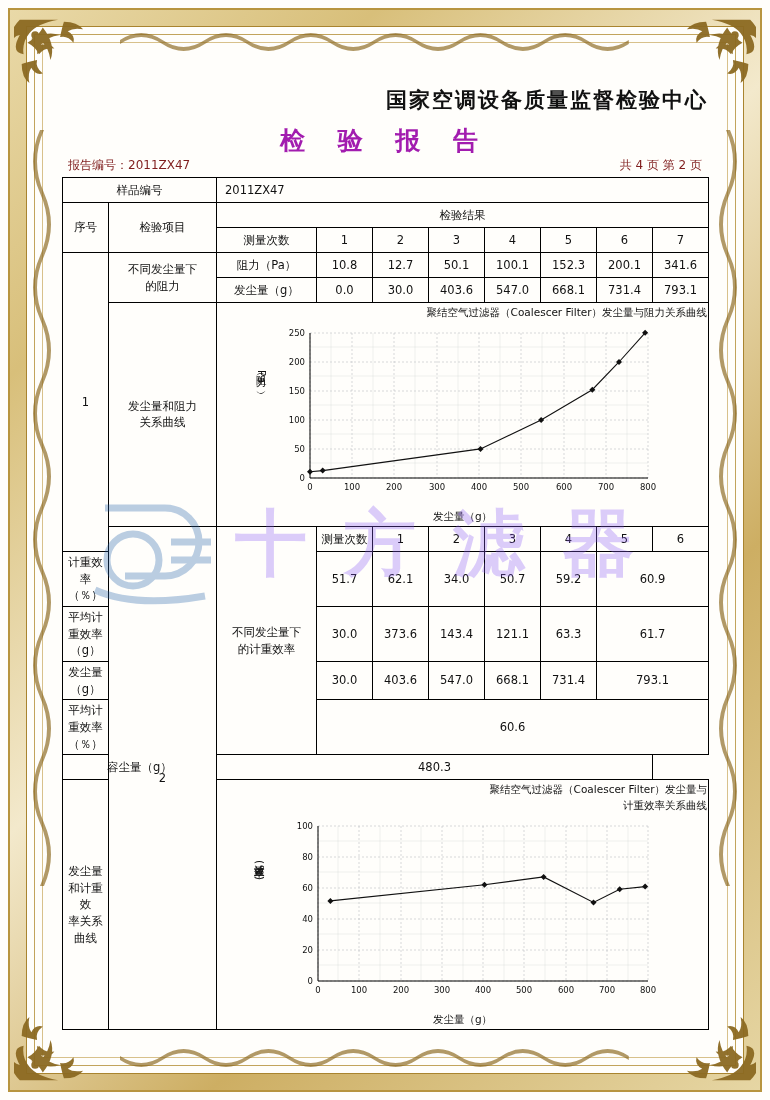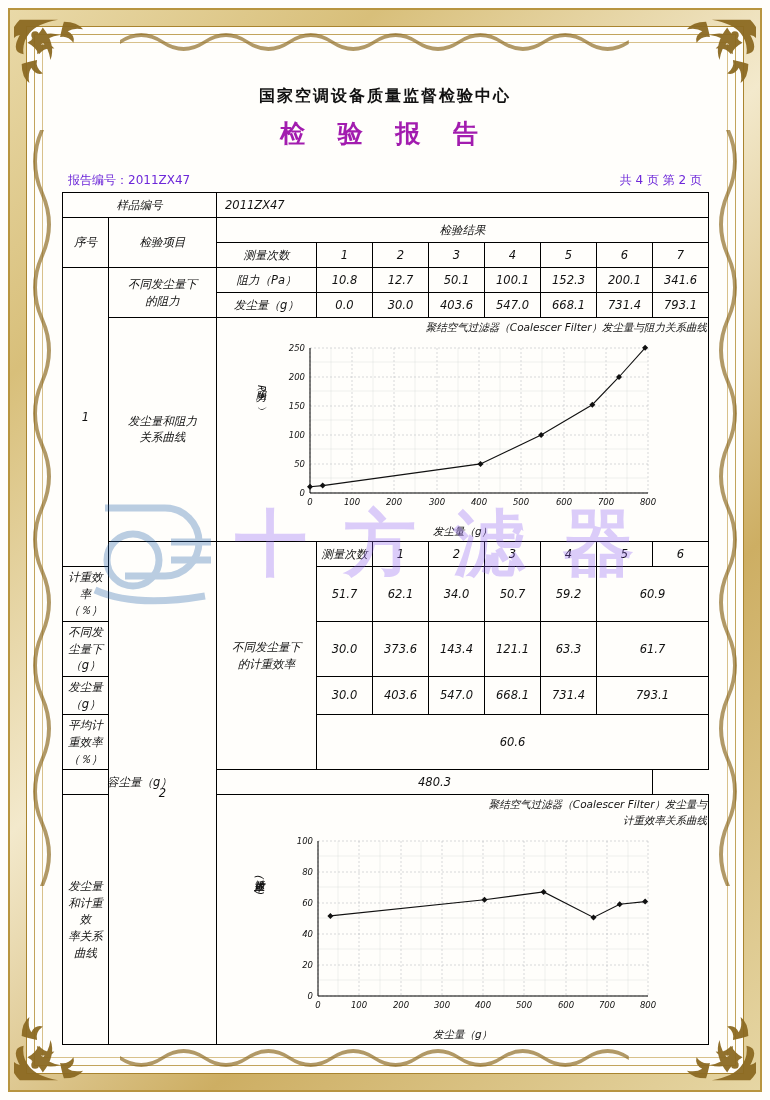--- a/index.html
+++ b/index.html
@@ -56,53 +56,51 @@
   .e-bottom{bottom:16px;left:120px;right:120px;height:54px;transform:scaleY(-1);}
   .e-left{left:16px;top:130px;bottom:130px;width:54px;}
   .e-right{right:16px;top:130px;bottom:130px;width:54px;transform:scaleX(-1);}
 
   
   .content{
     position:absolute;
     left:62px;top:70px;width:646px;height:960px;
   }
   .title1{
-    text-align:center;
-    font-size:16px;
+    text-align:right;
+    font-size:21px;
     font-weight:bold;
     letter-spacing:2px;
     color:#111;
     margin-top:16px;
     font-family:"DejaVu Sans", sans-serif;
   }
   .title2{
     text-align:center;
     font-size:25px;
     font-weight:bold;
     letter-spacing:12px;
     color:#a21caf;
     margin-top:10px;
     font-family:"DejaVu Sans", sans-serif;
   }
   .rowmeta{
     display:flex;justify-content:space-between;align-items:flex-end;
-    margin-top:22px;
     font-size:12px;
-    color:#6d28d9;
+    color:#7f1d1d;
     padding:0 6px 3px 6px;
     font-family:"DejaVu Sans", sans-serif;
   }
   table.main{
     width:100%;
     border-collapse:collapse;
     font-size:11.5px;
     color:#111;
     font-family:"DejaVu Sans", sans-serif;
     table-layout:fixed;
-    font-style:italic;
   }
   table.main td{
     border:1px solid #000;
     text-align:center;
     vertical-align:middle;
     padding:2px 1px;
     line-height:1.45;
     height:20px;
   }
   .cell-label{font-size:11.5px;}
@@ -409,21 +407,21 @@
         <tr>
           <td>计重效率（％）</td>
           <td>51.7</td>
           <td>62.1</td>
           <td>34.0</td>
           <td>50.7</td>
           <td>59.2</td>
           <td colspan="2">60.9</td>
         </tr>
         <tr>
-          <td>不同发尘量下（g）</td>
+          <td>平均计重效率（g）</td>
           <td>30.0</td>
           <td>373.6</td>
           <td>143.4</td>
           <td>121.1</td>
           <td>63.3</td>
           <td colspan="2">61.7</td>
         </tr>
         <tr>
           <td>发尘量（g）</td>
           <td>30.0</td>

